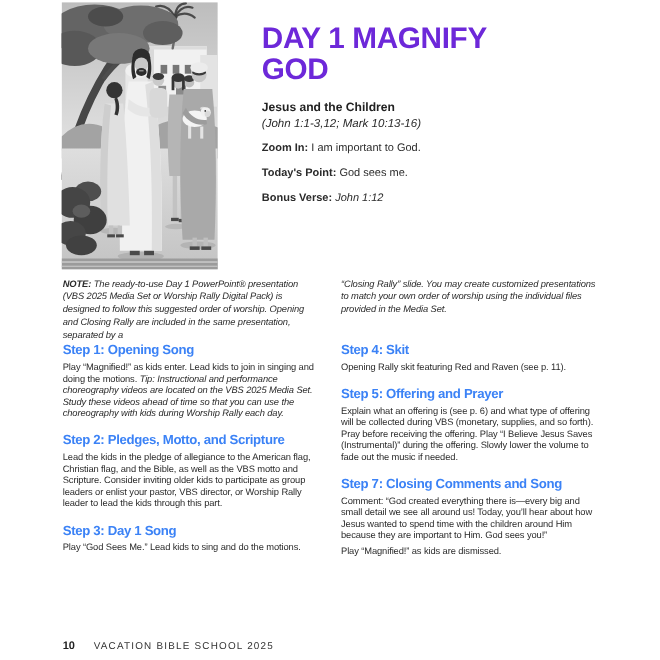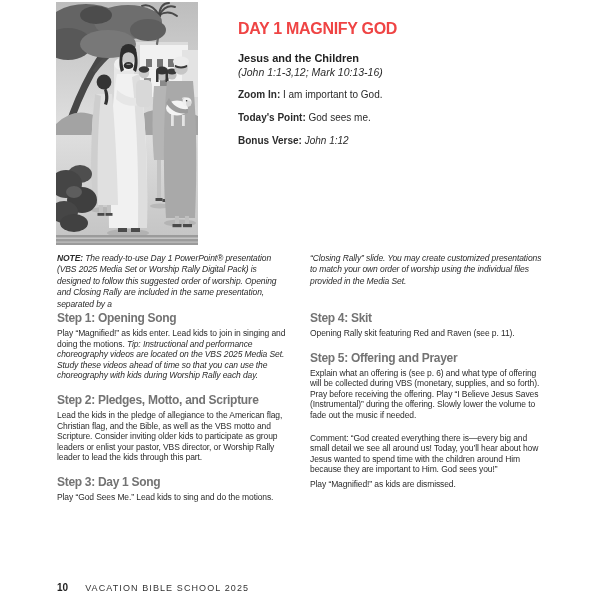--- a/index.html
+++ b/index.html
@@ -2,32 +2,32 @@
 <html><head>
 <meta charset="utf-8">
 <style>
   html,body{margin:0;padding:0;}
   body{width:600px;height:600px;background:#ffffff;font-family:"Liberation Sans",sans-serif;color:#2b2b2b;}
   .page{position:relative;width:600px;height:600px;overflow:hidden;background:#ffffff;}
 
   .illustration{position:absolute;left:56px;top:2px;width:142px;height:243px;}
 
   .header{position:absolute;left:238px;top:21px;width:244px;}
-  .title{font-size:16px;font-weight:bold;letter-spacing:-0.3px;color:#ef4444;margin:0;line-height:1.05;}
+  .title{font-size:27px;font-weight:bold;letter-spacing:-0.3px;color:#6d28d9;margin:0;line-height:1.05;}
   .subtitle{margin-top:14px;font-weight:bold;font-size:11px;color:#222;}
   .scripture{font-style:italic;font-size:10.5px;margin-top:2px;}
   .fact{margin:10px 0 0 0;font-size:10px;line-height:13px;white-space:pre-line;}
 
   .note-row{position:absolute;left:57px;top:253px;width:487px;display:flex;justify-content:space-between;}
   .note-col{width:234px;font-size:8.5px;font-style:italic;line-height:11.4px;margin:0;letter-spacing:-0.1px;}
 
   .steps-row{position:absolute;left:57px;top:311px;width:487px;display:flex;justify-content:space-between;}
   .steps-col{width:234px;}
   .step{margin-bottom:12px;}
-  .step h2{font-size:12px;font-weight:bold;margin:0 0 3px 0;letter-spacing:-0.3px;white-space:nowrap;color:#737373;}
+  .step h2{font-size:12px;font-weight:bold;margin:0 0 3px 0;letter-spacing:-0.3px;white-space:nowrap;color:#3b82f6;}
   .step p{font-size:8.5px;line-height:10.6px;margin:0 0 4px 0;letter-spacing:-0.1px;}
 
   .footer{position:absolute;left:57px;top:582px;display:flex;align-items:baseline;}
   .pagenum{font-weight:bold;font-size:10px;color:#222;}
   .footer-text{font-size:9px;letter-spacing:1.1px;margin-left:17px;color:#333;}
 
   .seg-b{font-weight:bold;}
   .seg-i{font-style:italic;margin-top:40px;}
   .seg-bi{font-weight:bold;font-style:italic;}
 </style>
@@ -202,20 +202,21 @@
         <h2>Step 4: Skit</h2>
         <p><span>Opening Rally skit featuring Red and Raven (see p. 11).</span></p>
       </div>
       <div class="step">
         <h2>Step 5: Offering and Prayer</h2>
         <p><span>Explain what an offering is (see p. 6) and what type of offering will be collected during VBS (monetary, supplies, and so forth). Pray before receiving the offering. Play “I Believe Jesus Saves (Instrumental)” during the offering. Slowly lower the volume to fade out the music if needed.</span></p>
       </div>
       <div class="step">
       </div>
       <div class="step">
+        <h2>Step 7: Closing Comments and Song</h2>
         <p><span>Comment: “God created everything there is—every big and small detail we see all around us! Today, you’ll hear about how Jesus wanted to spend time with the children around Him because they are important to Him. God sees you!”</span></p>
         <p><span>Play “Magnified!” as kids are dismissed.</span></p>
       </div>
     </div>
   </section>
 
   <footer class="footer">
     <span class="pagenum">10</span>
     <span class="footer-text">VACATION BIBLE SCHOOL 2025</span>
   </footer>

